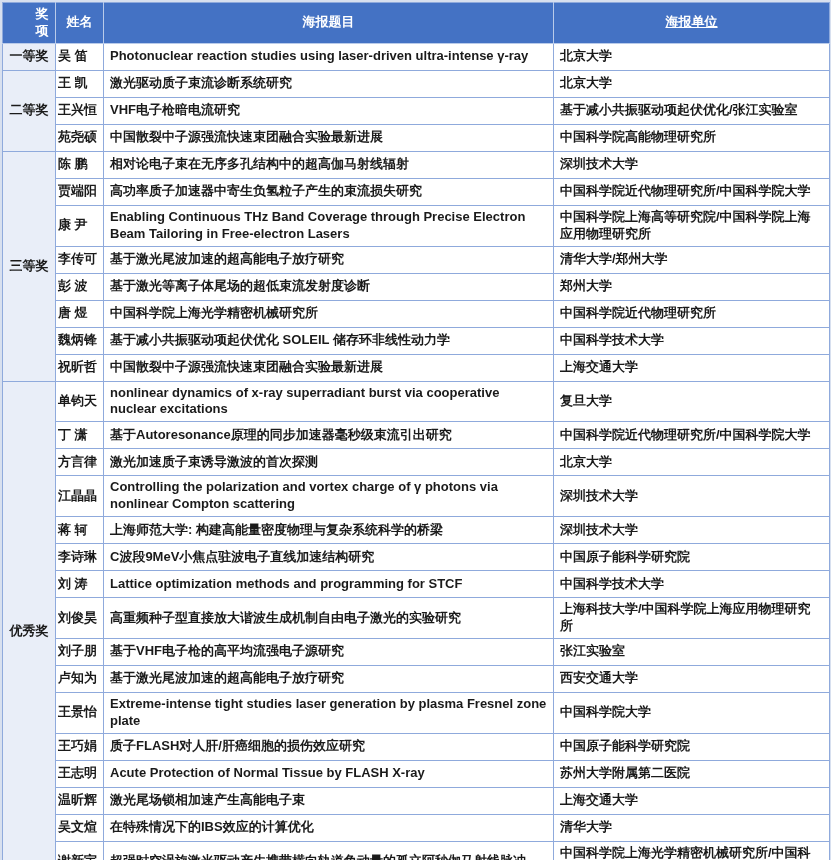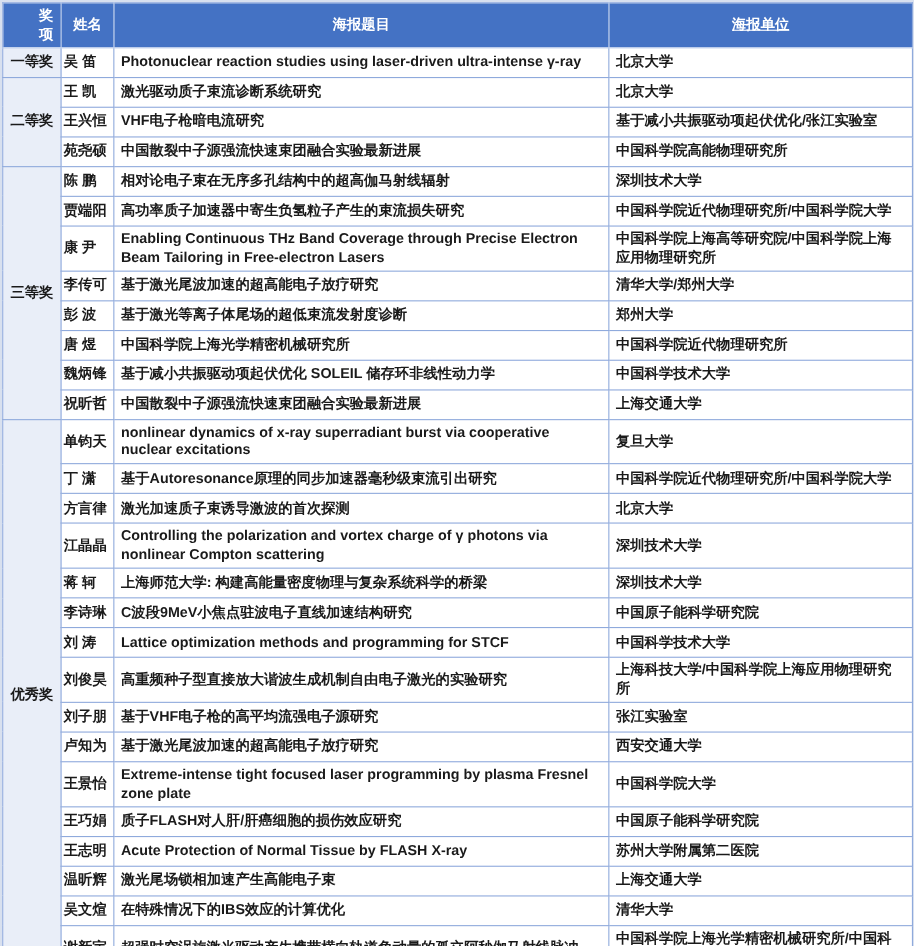--- a/index.html
+++ b/index.html
@@ -190,21 +190,21 @@
           <td class="title-cell">基于VHF电子枪的高平均流强电子源研究</td>
           <td class="org-cell">张江实验室</td>
         </tr>
         <tr>
           <td class="name-cell">卢知为</td>
           <td class="title-cell">基于激光尾波加速的超高能电子放疗研究</td>
           <td class="org-cell">西安交通大学</td>
         </tr>
         <tr>
           <td class="name-cell">王景怡</td>
-          <td class="title-cell">Extreme-intense tight focused laser programming by plasma Fresnel zone plate</td>
+          <td class="title-cell">Extreme-intense tight studies laser generation by plasma Fresnel zone plate</td>
           <td class="org-cell">中国科学院大学</td>
         </tr>
         <tr>
           <td class="name-cell">王巧娟</td>
           <td class="title-cell">质子FLASH对人肝/肝癌细胞的损伤效应研究</td>
           <td class="org-cell">中国原子能科学研究院</td>
         </tr>
         <tr>
           <td class="name-cell">王志明</td>
           <td class="title-cell">Acute Protection of Normal Tissue by FLASH X-ray</td>

